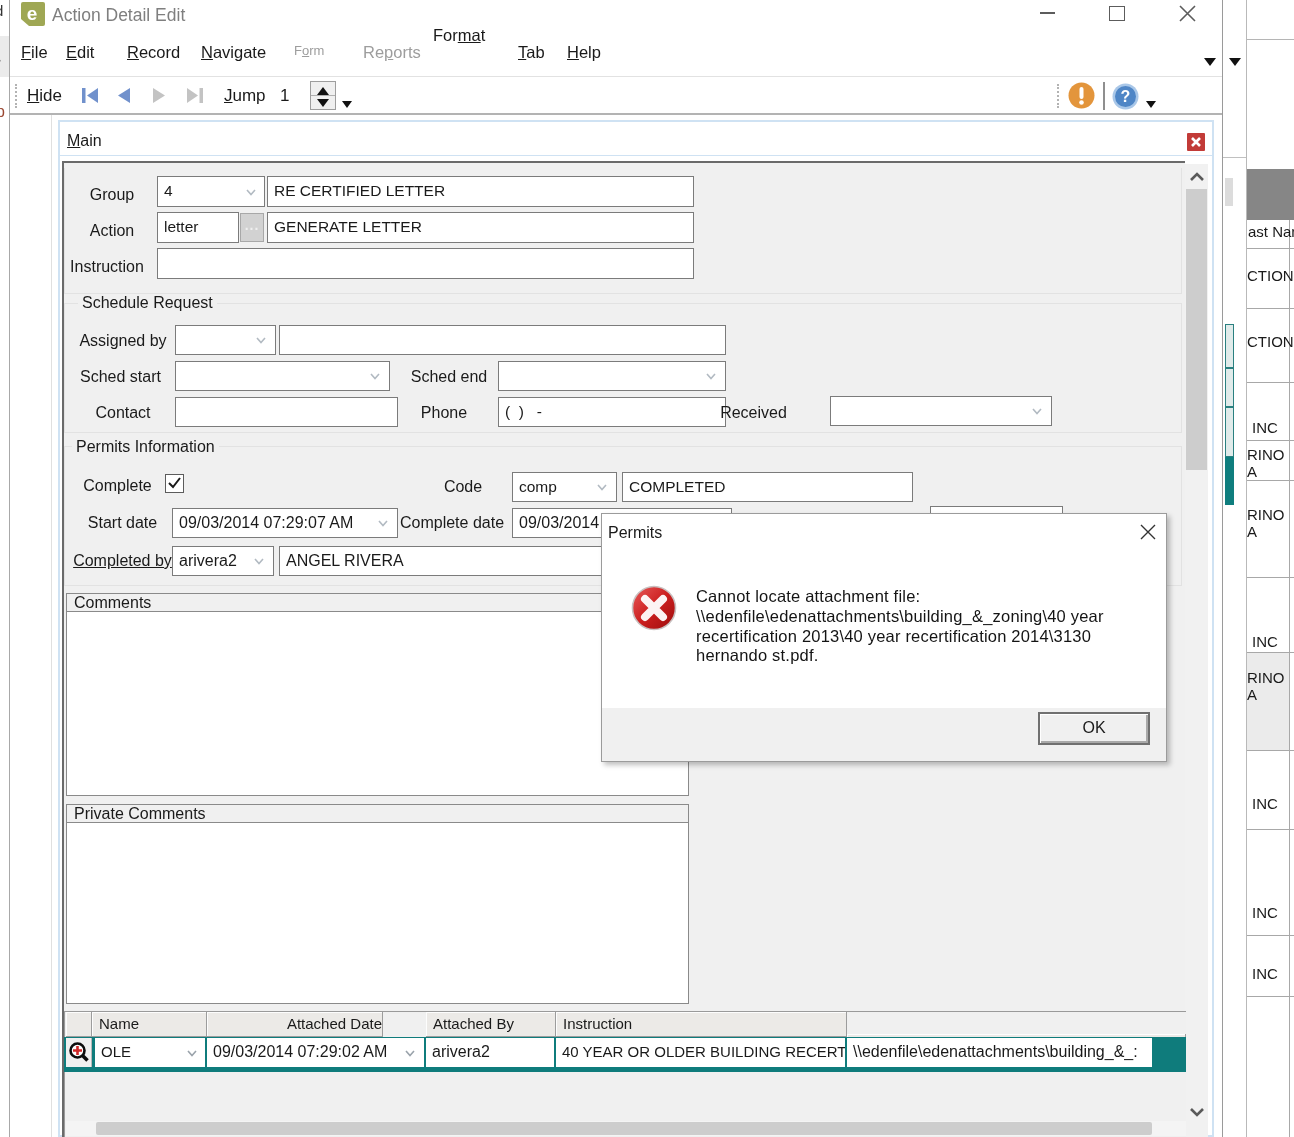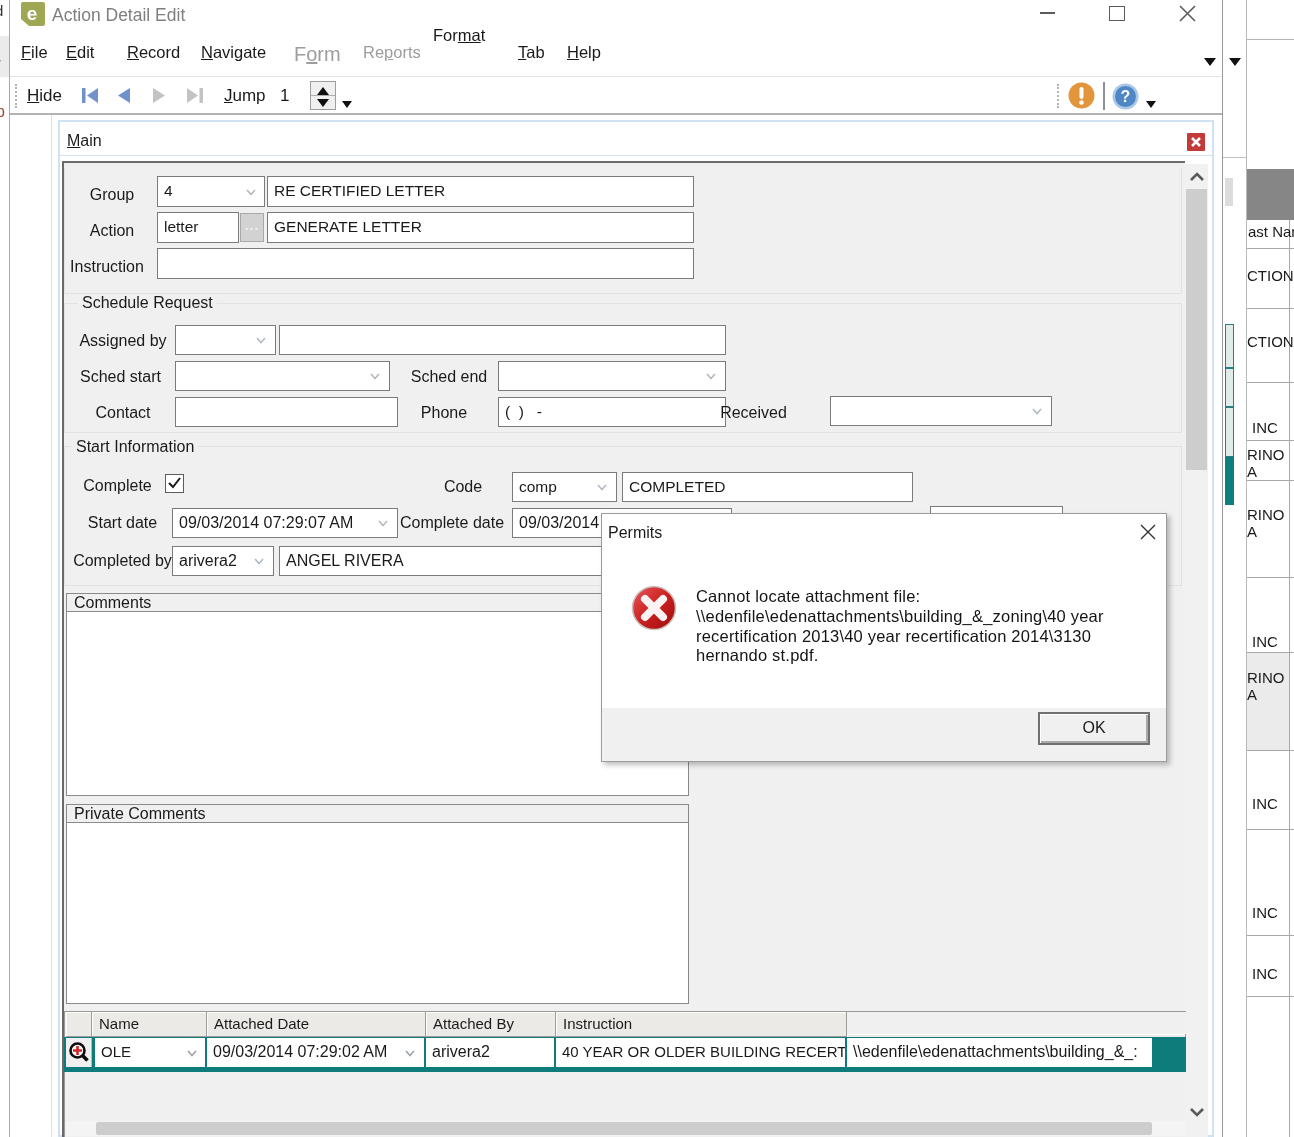--- a/index.html
+++ b/index.html
@@ -71,21 +71,21 @@
 <div class="abs" style="left:1040px;top:12px;width:15px;height:2px;background:#5c5c5c;"></div>
 <div class="abs" style="left:1109px;top:6px;width:16px;height:15px;border:1.5px solid #5c5c5c;"></div>
 <svg class="abs" style="left:1178px;top:4px;" width="19" height="19" viewBox="0 0 19 19">
   <path d="M2 2 L17 17 M17 2 L2 17" stroke="#5c5c5c" stroke-width="1.6"></path>
 </svg>
 
 <div class="abs" style="left:21px;top:43px;font-size:16.5px;"><u>F</u>ile</div>
 <div class="abs" style="left:66px;top:43px;font-size:16.5px;"><u>E</u>dit</div>
 <div class="abs" style="left:127px;top:43px;font-size:16.5px;"><u>R</u>ecord</div>
 <div class="abs" style="left:201px;top:43px;font-size:16.5px;"><u>N</u>avigate</div>
-<div class="abs" style="left:294px;top:43px;font-size:20px;color:#9d9d9d;">F<u>o</u>rm</div>
+<div class="abs" style="left:294px;top:43px;font-size:13px;color:#9d9d9d;">F<u>o</u>rm</div>
 <div class="abs" style="left:363px;top:43px;font-size:16.5px;color:#9d9d9d;">Re<u>p</u>orts</div>
 <div class="abs" style="left:433px;top:26px;font-size:16.5px;">For<u>ma</u>t</div>
 <div class="abs" style="left:518px;top:43px;font-size:16.5px;"><u>T</u>ab</div>
 <div class="abs" style="left:567px;top:43px;font-size:16.5px;"><u>H</u>elp</div>
 <div class="abs" style="left:1204px;top:58px;width:0;height:0;border-left:6px solid transparent;border-right:6px solid transparent;border-top:8px solid #111;"></div>
 <div class="abs" style="left:10px;top:76px;width:1212px;height:1px;background:#e2e2e2;"></div>
 
 <div class="abs" style="left:15px;top:84px;width:2px;height:24px;border-left:2px dotted #b3b3b3;"></div>
 <div class="abs" style="left:27px;top:86px;font-size:17px;"><u>H</u>ide</div>
 <svg class="abs" style="left:81px;top:87px;" width="18" height="17" viewBox="0 0 18 17">
@@ -145,21 +145,21 @@
     </svg>
 <div class="abs" style="left:1186px;top:189px;width:21px;height:281px;background:#cdcdcd;"></div>
 <svg class="abs" style="left:1189px;top:1106px;" width="16" height="12" viewBox="0 0 16 12">
       <path d="M2 3 L8 9 L14 3" stroke="#5a5a5a" stroke-width="2.6" fill="none"></path>
     </svg>
 
 <div class="abs" style="left:64px;top:168px;width:1118px;height:126px;border:1px solid #e2e2e2;border-top:none;"></div>
 <div class="abs" style="left:64px;top:303px;width:1118px;height:130px;border:1px solid #e2e2e2;"></div>
 <div class="abs" style="left:78px;top:294px;font-size:16px;background:#f0f0f0;padding:0 4px;">Schedule Request</div>
 <div class="abs" style="left:64px;top:446px;width:1118px;height:140px;border:1px solid #e2e2e2;"></div>
-<div class="abs" style="left:72px;top:438px;font-size:16px;background:#f0f0f0;padding:0 4px;">Start Information</div>
+<div class="abs" style="left:72px;top:438px;font-size:16px;background:#f0f0f0;padding:0 4px;">Permits Information</div>
 
 <div class="lbl" style="left:72px;top:186px;width:80px;">Group</div>
 <div class="tb" style="left:157px;top:176px;width:108px;height:31px;">4</div>
 <svg class="chev" style="left:245px;top:186px;" viewBox="0 0 12 12">
       <path d="M2 4 L6 8.5 L10 4" stroke="#b2bac2" stroke-width="1.6" fill="none"></path>
     </svg>
 <div class="tb" style="left:267px;top:176px;width:427px;height:31px;">RE CERTIFIED LETTER</div>
 
 <div class="lbl" style="left:72px;top:222px;width:80px;">Action</div>
 <div class="tb" style="left:157px;top:212px;width:82px;height:31px;">letter</div>
@@ -212,37 +212,37 @@
 
 <div class="lbl" style="left:78px;top:514px;width:89px;">Start date</div>
 <div class="tb" style="left:172px;top:508px;width:226px;height:30px;font-size:16px;">09/03/2014 07:29:07 AM</div>
 <svg class="chev" style="left:377px;top:517px;" viewBox="0 0 12 12">
       <path d="M2 4 L6 8.5 L10 4" stroke="#b2bac2" stroke-width="1.6" fill="none"></path>
     </svg>
 <div class="lbl" style="left:398px;top:514px;width:108px;">Complete date</div>
 <div class="tb" style="left:512px;top:508px;width:220px;height:30px;font-size:16px;">09/03/2014</div>
 <div class="tb" style="left:930px;top:506px;width:133px;height:30px;"></div>
 
-<div class="lbl" style="left:70px;top:552px;width:105px;">Completed by</div>
+<div class="lbl" style="left:70px;top:552px;width:105px;text-decoration:underline;">Completed by</div>
 <div class="tb" style="left:172px;top:546px;width:102px;height:30px;font-size:16px;">arivera2</div>
 <svg class="chev" style="left:253px;top:555px;" viewBox="0 0 12 12">
       <path d="M2 4 L6 8.5 L10 4" stroke="#b2bac2" stroke-width="1.6" fill="none"></path>
     </svg>
 <div class="tb" style="left:279px;top:546px;width:415px;height:30px;font-size:16px;">ANGEL RIVERA</div>
 
 <div class="abs" style="left:66px;top:593px;width:623px;height:19px;background:#f0f0f0;border:1px solid #8a8a8a;font-size:16px;padding-left:7px;line-height:17px;">Comments</div>
 <div class="abs" style="left:66px;top:611px;width:623px;height:185px;background:#fff;border:1px solid #8a8a8a;"></div>
 <div class="abs" style="left:66px;top:804px;width:623px;height:19px;background:#f0f0f0;border:1px solid #8a8a8a;font-size:16px;padding-left:7px;line-height:17px;">Private Comments</div>
 <div class="abs" style="left:66px;top:822px;width:623px;height:182px;background:#fff;border:1px solid #8a8a8a;"></div>
 
 <div class="abs" style="left:64px;top:1011px;width:1122px;height:126px;background:#f0f0f0;border-left:1px solid #9a9a9a;border-top:1px solid #9a9a9a;"></div>
 
 <div class="abs hc" style="left:66px;top:1012px;width:26px;height:25px;"></div>
 <div class="abs hc" style="left:92px;top:1012px;width:115px;height:25px;">Name</div>
-<div class="abs hc" style="left:207px;top:1012px;width:219px;height:25px;">Attached Date</div>
+<div class="abs hc" style="left:207px;top:1012px;width:176px;height:25px;text-align:right;">Attached Date</div>
 <div class="abs hc" style="left:426px;top:1012px;width:130px;height:25px;">Attached By</div>
 <div class="abs hc" style="left:556px;top:1012px;width:291px;height:25px;">Instruction</div>
 <div class="abs hc" style="left:847px;top:1012px;width:339px;height:25px;margin-top:22px;">File Name</div>
 
 <div class="abs" style="left:64px;top:1037px;width:1122px;height:35px;background:#0f7c7c;"></div>
 <div class="abs" style="left:66px;top:1038px;width:26px;height:29px;background:#f0f0f0;border-right:1px solid #b9b9b9;">
   <svg width="26" height="29" viewBox="0 0 26 29">
         <circle cx="11.5" cy="12.5" r="7" stroke="#0d0d0d" stroke-width="2.6" fill="#fdfdfd"></circle>
         <path d="M11.5 8 V17 M7 12.5 H16" stroke="#cf2727" stroke-width="2.6"></path>
         <path d="M16.5 17.5 L21.5 22.5" stroke="#0d0d0d" stroke-width="3.6"></path>

